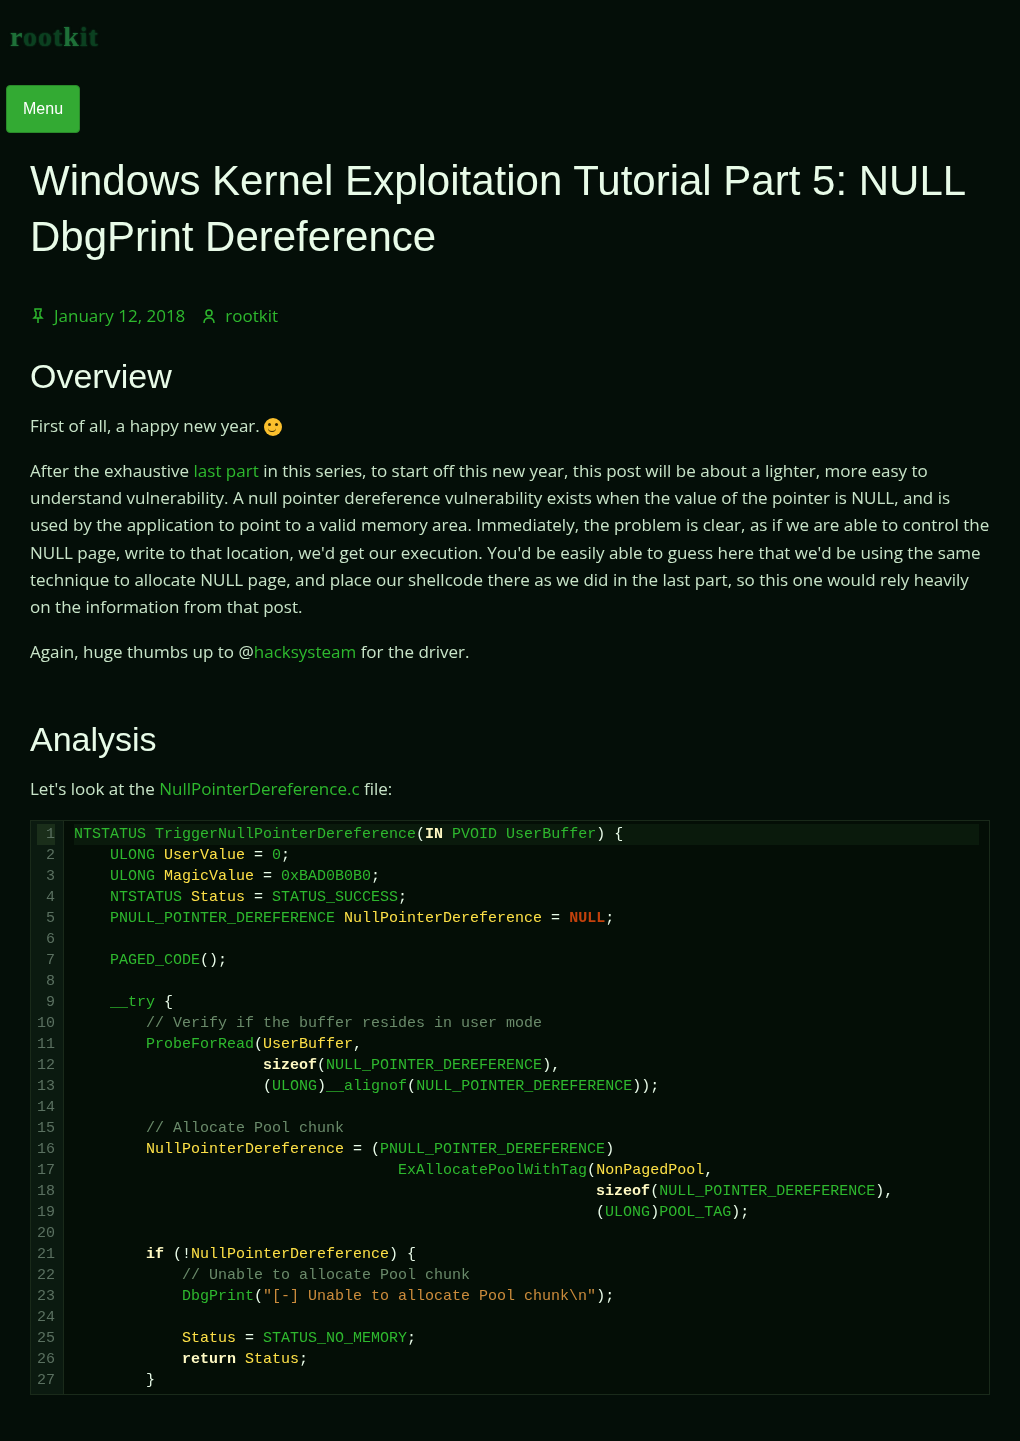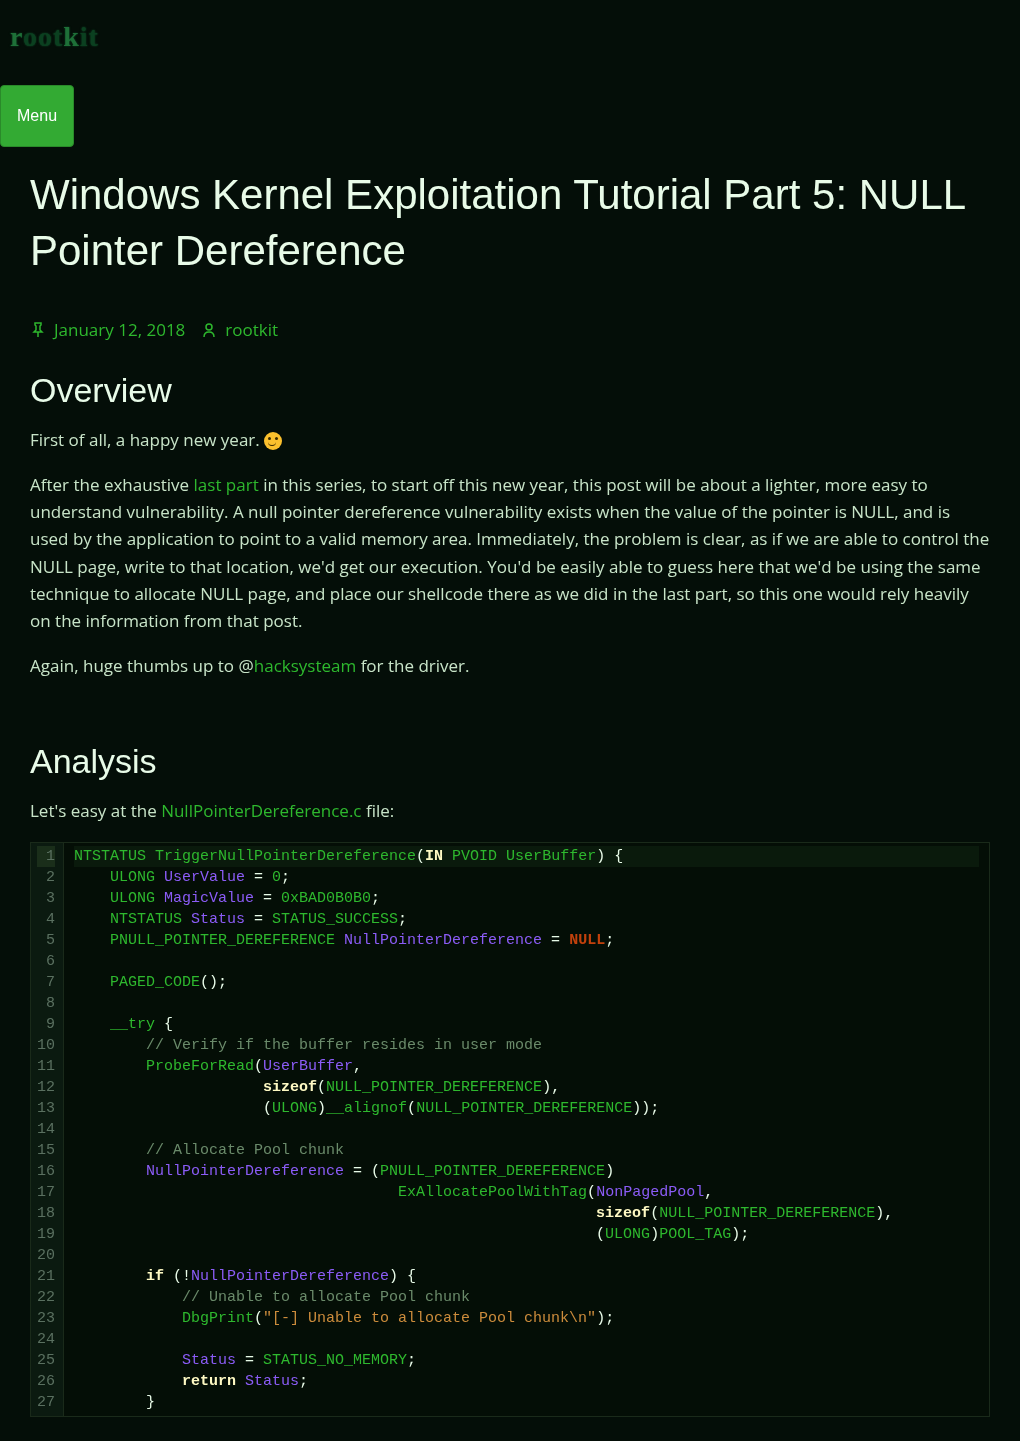--- a/index.html
+++ b/index.html
@@ -18,26 +18,26 @@
   font-weight: bold;
   color: #0b4020;
   text-shadow: 0 0 2px #114b28;
   letter-spacing: 1px;
 }
 .logo .bright { color: #1e7038; }
 .menu-btn {
   display: inline-block;
   background: #33aa33;
   color: #fff;
-  padding: 21px 16px;
+  padding: 14px 16px;
   border-radius: 4px;
   border: 1px solid #2a8a2a;
   font-size: 16px;
   cursor: pointer;
-  margin: 20px 0 0 0;
+  margin: 20px 0 0 6px;
 }
 .content { padding: 20px 30px 0 30px; }
 h1.title {
   font-size: 42px;
   font-weight: 400;
   color: #e8fbe8;
   line-height: 1.35;
   margin-bottom: 18px;
   font-family: 'Segoe UI Light', 'Segoe UI', sans-serif;
 }
@@ -49,21 +49,21 @@
   align-items: center;
   gap: 8px;
   margin-top: 36px;
 }
 .meta-icon { display: inline-flex; }
 .meta a { color: #2eb82e; text-decoration: none; }
 h2.section {
   font-size: 34px;
   font-weight: 400;
   color: #e8fbe8;
-  margin-top: 10px;
+  margin-top: 2px;
   margin-bottom: 8px;
   font-family: 'Segoe UI Light', 'Segoe UI', sans-serif;
 }
 p { margin-bottom: 18px; color: #c8e4c8; }
 a.inline-link { color: #2eb82e; text-decoration: none; }
 .emoji {
   display: inline-flex;
   width: 18px;
   height: 18px;
   background: #fbc02d;
@@ -104,21 +104,21 @@
   border-right: 1px solid #1a2a1a;
   min-width: 32px;
 }
 .gutter div { height: 21px; }
 .gutter .hl { background: #1a2e1a; }
 .code { padding: 3px 10px; flex: 1; overflow-x: auto; }
 .code div { height: 21px; white-space: pre; }
 .code .hl { background: #0a1a0c; }
 .tok-type { color: #2eb82e; }
 .tok-kw { color: #fef9c3; font-weight: bold; }
-.tok-ident { color: #8b5cf6; text-align: right; }
+.tok-ident { color: #fde047; text-align: right; }
 .tok-num { color: #2eb82e; }
 .tok-op { color: #e8fbe8; }
 .tok-const { color: #c2410c; font-weight: bold; }
 .tok-func { color: #2eb82e; }
 .tok-comment { color: #6a8a6a; }
 .tok-str { color: #cc8c3c; }
 .tok-punct { color: #e8fbe8; }
 </style>
 </head>
 <body>
@@ -128,21 +128,21 @@
 <div class="header-area">
   <div class="logo">
     <span class="bright">r</span>oot<span class="bright">k</span>it
   </div>
 </div>
 
 <button class="menu-btn">Menu</button>
 
 <div class="content">
 
-  <h1 class="title">Windows Kernel Exploitation Tutorial Part 5: NULL Pointer Dereference</h1>
+  <h1 class="title">Windows Kernel Exploitation Tutorial Part 5: NULL DbgPrint Dereference</h1>
 
   <div class="meta">
     <span class="meta-icon">
       <svg width="16" height="16" viewBox="0 0 16 16" fill="none" stroke="#2eb82e" stroke-width="1.5">
           <path d="M5 1l6 0 0 2-1 1 0 4 2 2-8 0 2-2 0-4-1-1z M8 10l0 5"></path>
         </svg>
     </span>
     <a href="#">January 12, 2018</a>
     <span class="meta-icon" style="margin-left:8px">
       <svg width="16" height="16" viewBox="0 0 16 16" fill="none" stroke="#2eb82e" stroke-width="1.5">
@@ -165,21 +165,21 @@
 
   <p>
     <span>Again, huge thumbs up to @</span><a href="#" class="inline-link">hacksysteam</a><span> for the driver.</span>
   </p>
 
   <br>
 
   <h2 class="section">Analysis</h2>
 
   <p>
-    <span>Let's easy at the </span><a href="#" class="inline-link">NullPointerDereference.c</a><span> file:</span>
+    <span>Let's look at the </span><a href="#" class="inline-link">NullPointerDereference.c</a><span> file:</span>
   </p>
 
   <div class="code-container">
     <div class="gutter" id="gutter">
         <div class="hl">1</div>
         <div>2</div>
         <div>3</div>
         <div>4</div>
         <div>5</div>
         <div>6</div>

